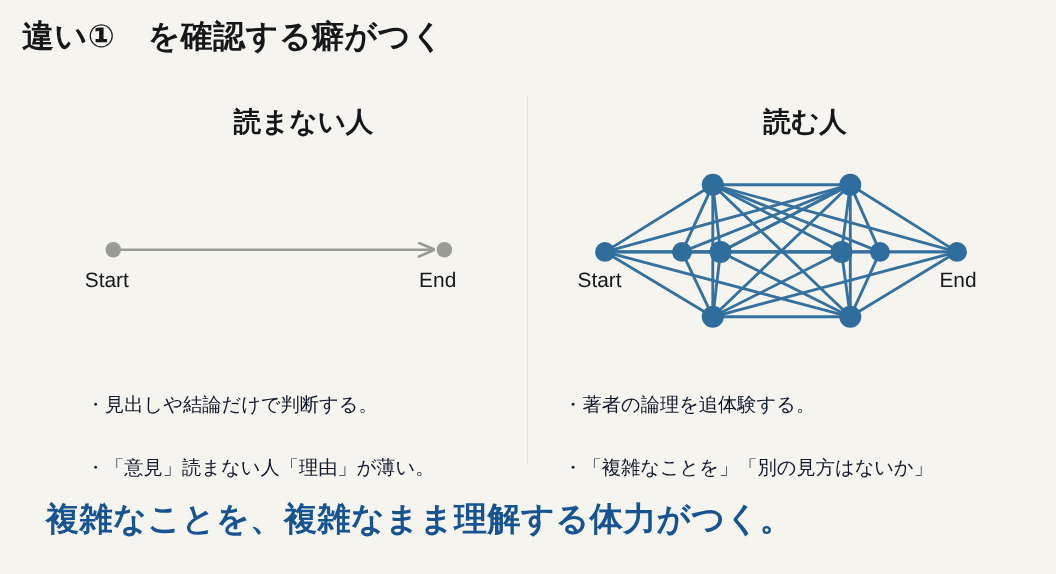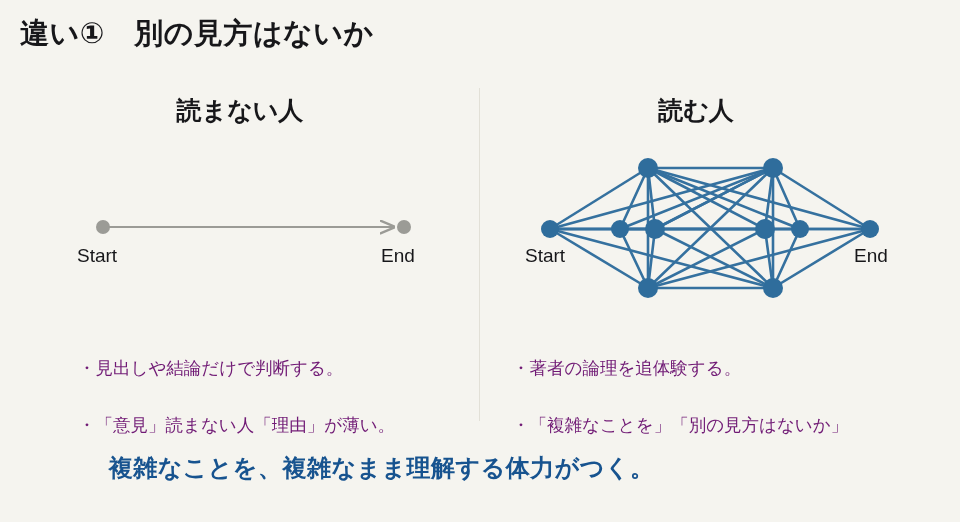--- a/index.html
+++ b/index.html
@@ -36,20 +36,21 @@
 
   
   .col-heading {
     position: absolute;
     top: 94px;
     font-size: 25px;
     font-weight: bold;
     color: #17171a;
     text-align: center;
     white-space: nowrap;
+    padding-left: 36px;
   }
   .col-heading.left  { left: 0;   width: 480px; }
   .col-heading.right { left: 456px; width: 480px; }
 
   
   .divider {
     position: absolute;
     left: 479px;
     top: 88px;
     width: 1px;
@@ -78,48 +79,48 @@
   .lbl-left-end    { left: 381px; top: 245px; }
   .lbl-right-start { left: 525px; top: 245px; }
   .lbl-right-end   { left: 854px; top: 245px; }
 
   
   .bullets {
     position: absolute;
     top: 326px;
     font-size: 17.5px;
     line-height: 1.62;
-    color: #701a75;
+    color: #0f172a;
     white-space: pre-line;
   }
   .bullets.left  { left: 78px;  width: 380px; }
   .bullets.right { left: 512px; width: 420px; }
   .bullets .bullet-line { display: block; }
   .bullets .bullet-line.cont { padding-left: 14px; }
 
   
   .footer-message {
     position: absolute;
     left: 0;
     top: 452px;
     width: 763px;
     text-align: center;
-    font-size: 24px;
+    font-size: 30px;
     font-weight: bold;
     color: #17538f;
     letter-spacing: 0.5px;
     white-space: nowrap;
   }
 </style>
 </head>
 <body>
 
 <div id="slide">
 
-  <div class="slide-title">違い①　別の見方はないか</div>
+  <div class="slide-title">違い①　を確認する癖がつく</div>
 
   <div class="divider"></div>
 
   <div class="col-heading left">読まない人</div>
 
   <div class="col-heading right">読む人</div>
 
   <div class="diagram left">
     <svg id="svg-left" width="440" height="150" viewBox="0 0 440 150">
         <defs>

